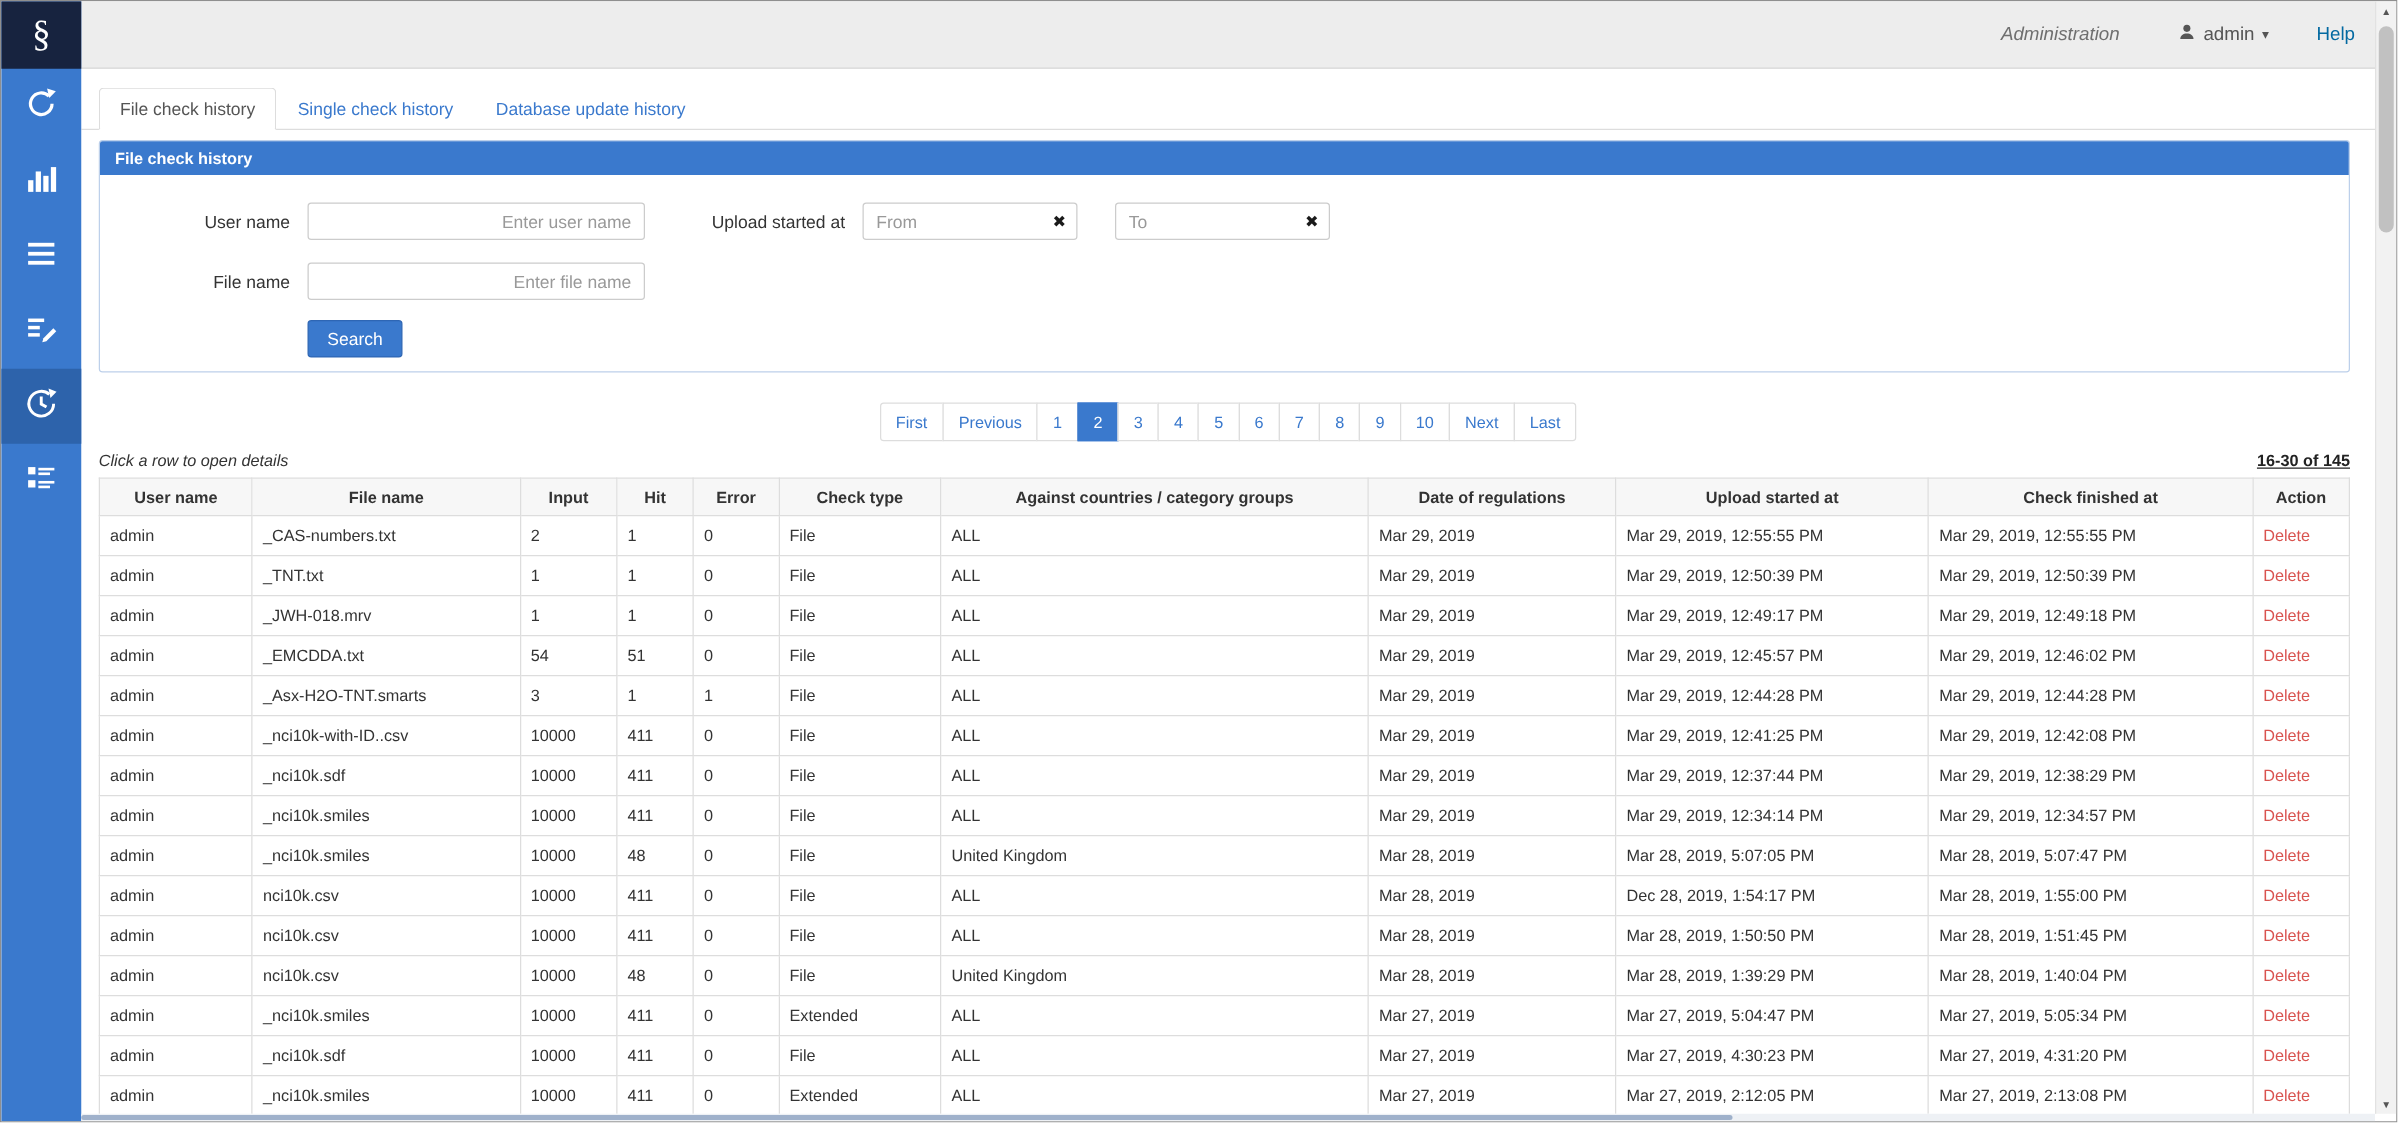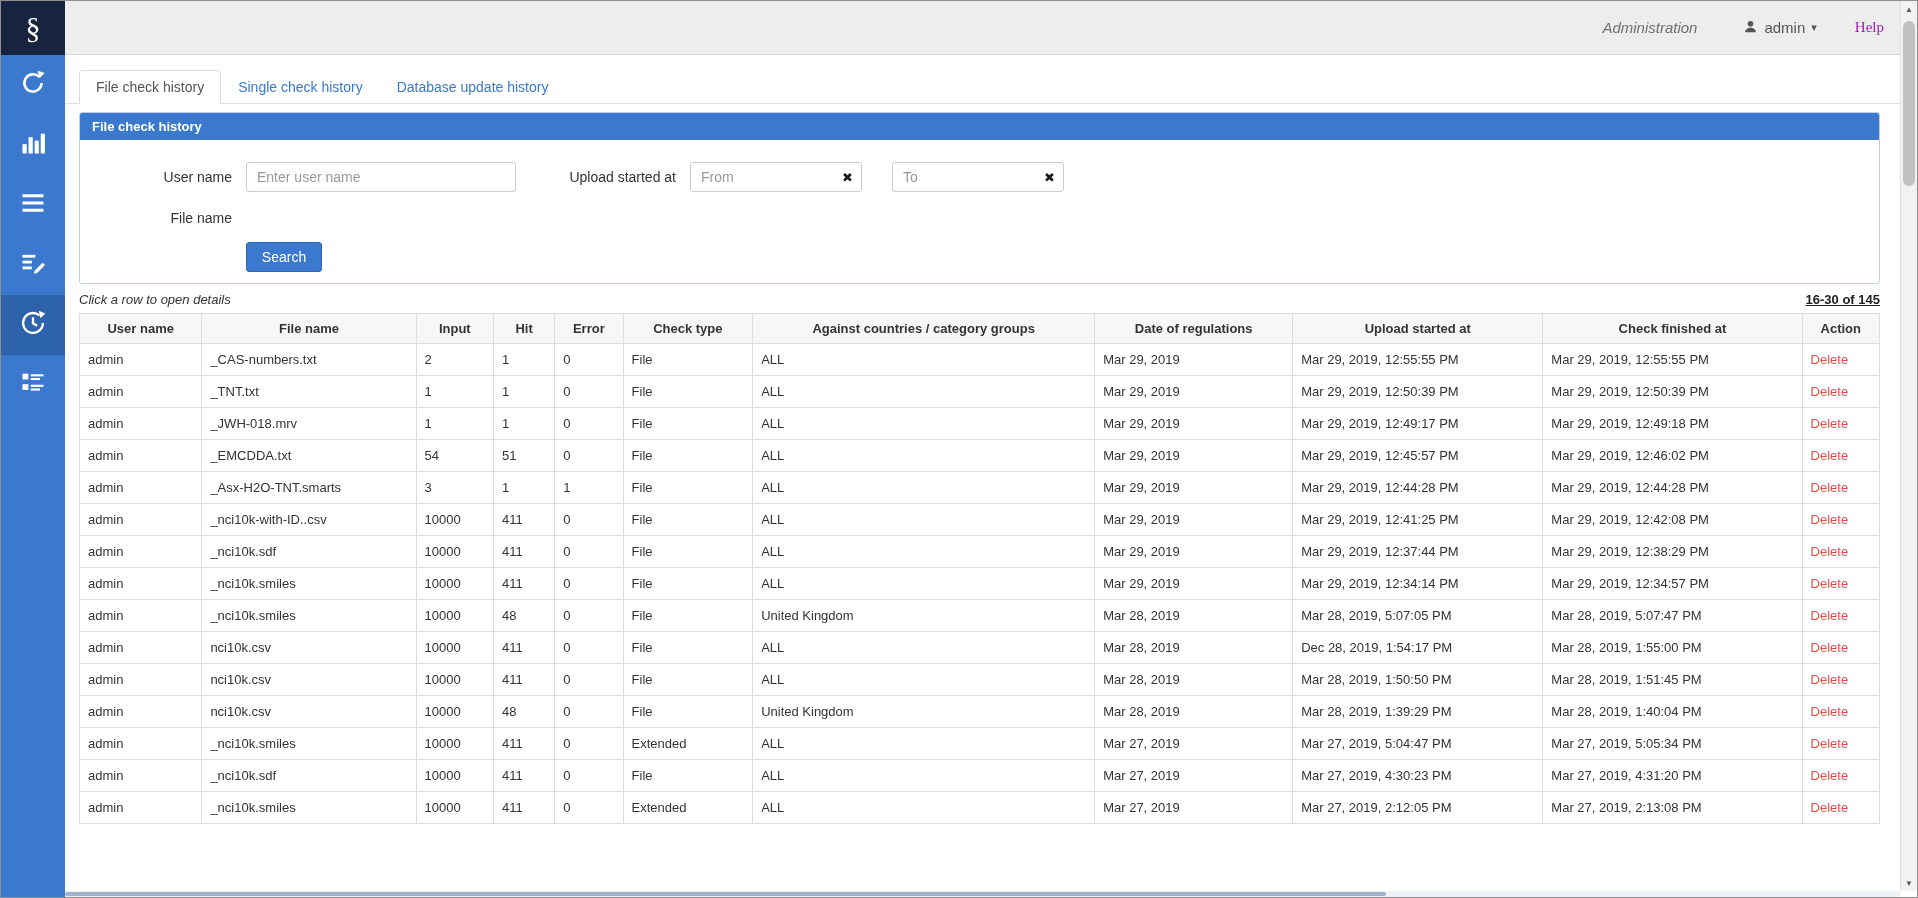--- a/index.html
+++ b/index.html
@@ -11,38 +11,38 @@
   .logo { width: 64px; height: 54px; background: #17233f; color: #fff; display: flex; align-items: center; justify-content: center; font-size: 30px; font-family: "Liberation Serif", serif; }
   .nav-item { height: 60px; display: flex; align-items: center; justify-content: center; cursor: pointer; }
   .nav-item.active { background: #2d63ab; }
 
   
   .topbar { position: absolute; left: 64px; top: 0; right: 17px; height: 54px; background: #ededed; border-bottom: 1px solid #d8d8d8; display: flex; align-items: center; justify-content: flex-end; padding-right: 16px; font-size: 15px; z-index: 4; }
   .admin-label { color: #6f6f6f; margin-right: 46px; font-style: italic; }
   .user-menu { display: flex; align-items: center; color: #555; margin-right: 38px; cursor: pointer; }
   .user-menu svg { margin-right: 6px; }
   .user-menu .caret { font-size: 11px; margin-left: 6px; color: #555; }
-  .help-link { color: #a21caf; text-decoration: none; cursor: pointer; font-family: Liberation Serif, serif; }
+  .help-link { color: #0369a1; text-decoration: none; cursor: pointer; }
 
   
   .content { position: absolute; left: 64px; top: 54px; right: 17px; bottom: 6px; background: #fff; overflow: hidden; }
 
   .tabs { display: flex; align-items: flex-end; padding: 15px 0 0 14px; border-bottom: 1px solid #ddd; }
   .tab { font-size: 14px; padding: 8px 16px; color: #3a79cd; cursor: pointer; border: 1px solid transparent; margin-bottom: -1px; }
   .tab.active { background: #fff; color: #555; border: 1px solid #ddd; border-bottom: 1px solid #fff; border-radius: 4px 4px 0 0; }
 
   .panel { margin: 8px 20px 0 14px; border: 1px solid #bdd0ea; border-radius: 3px; }
   .panel-header { background: #3a79cd; color: #fff; font-size: 13px; font-weight: bold; padding: 6px 12px; border-radius: 2px 2px 0 0; }
   .panel-body { padding: 22px 0 11px; }
 
   .form-row { display: flex; align-items: center; margin-bottom: 18px; }
   .form-row.last { margin-bottom: 0; }
   .form-label { width: 152px; margin-right: 14px; text-align: right; font-size: 14px; color: #333; }
   .upload-label { width: 120px; margin-left: 40px; margin-right: 14px; text-align: right; font-size: 14px; color: #333; }
-  .text-input { width: 270px; height: 30px; border: 1px solid #ccc; border-radius: 3px; padding: 0 10px; font-size: 14px; color: #333; font-family: inherit; outline: none; }
+  .text-input { width: 270px; height: 30px; border: 1px solid #ccc; border-radius: 3px; padding: 0 10px; font-size: 14px; color: #333; font-family: inherit; outline: none; text-align: right; }
   .text-input::placeholder { color: #999; }
   .date-wrap { position: relative; text-decoration: underline; }
   .date-wrap.to { margin-left: 30px; }
   .date-input { width: 172px; height: 30px; border: 1px solid #ccc; border-radius: 3px; padding: 0 30px 0 10px; font-size: 14px; color: #333; font-family: inherit; outline: none; }
   .date-input::placeholder { color: #999; }
   .clear-x { position: absolute; right: 9px; top: 50%; transform: translateY(-50%); font-size: 13px; color: #1a1a1a; cursor: pointer; line-height: 1; }
   .search-btn { margin-left: 166px; width: 76px; height: 30px; background: #3a79cd; color: #fff; border: 1px solid #2e66b4; border-radius: 3px; font-size: 14px; font-family: inherit; cursor: pointer; text-align: center; }
 
   
   .pagination { display: flex; justify-content: center; margin-top: 24px; }
@@ -177,29 +177,46 @@
             <span class="clear-x">✖</span>
           </span>
           <span class="date-wrap to">
             <input class="date-input" type="text" placeholder="To" style="">
             <span class="clear-x">✖</span>
           </span>
         </div>
 
         <div class="form-row" style="margin-bottom:16px;">
           <label class="form-label">File name</label>
+          <input class="text-input" type="text" placeholder="Enter file name" style="">
         </div>
 
         <div class="form-row last">
           <button class="search-btn">Search</button>
         </div>
 
       </div>
     </div>
 
+    <div class="pagination" id="pagination">
+        <a class="page-btn">First</a>
+        <a class="page-btn">Previous</a>
+        <a class="page-btn">1</a>
+        <a class="page-btn active">2</a>
+        <a class="page-btn">3</a>
+        <a class="page-btn">4</a>
+        <a class="page-btn">5</a>
+        <a class="page-btn">6</a>
+        <a class="page-btn">7</a>
+        <a class="page-btn">8</a>
+        <a class="page-btn">9</a>
+        <a class="page-btn">10</a>
+        <a class="page-btn">Next</a>
+        <a class="page-btn">Last</a>
+      </div>
 
     <div class="hint-row">
       <span class="hint">Click a row to open details</span>
       <span class="range">16-30 of 145</span>
     </div>
 
     <table class="data-table">
       <colgroup>
         <col style="width:6.8%">
           <col style="width:11.9%">

